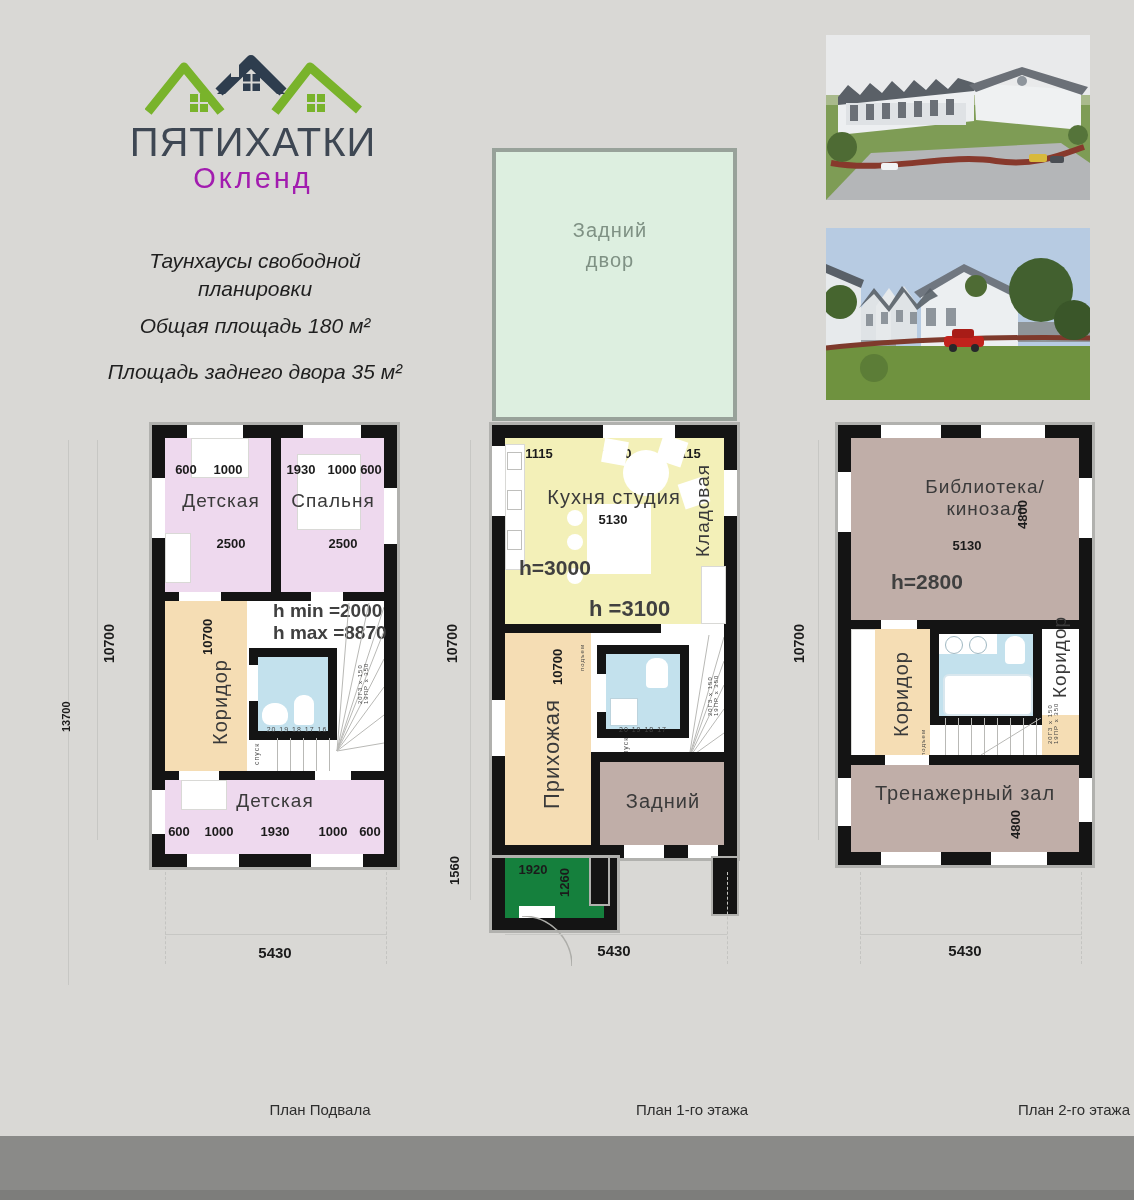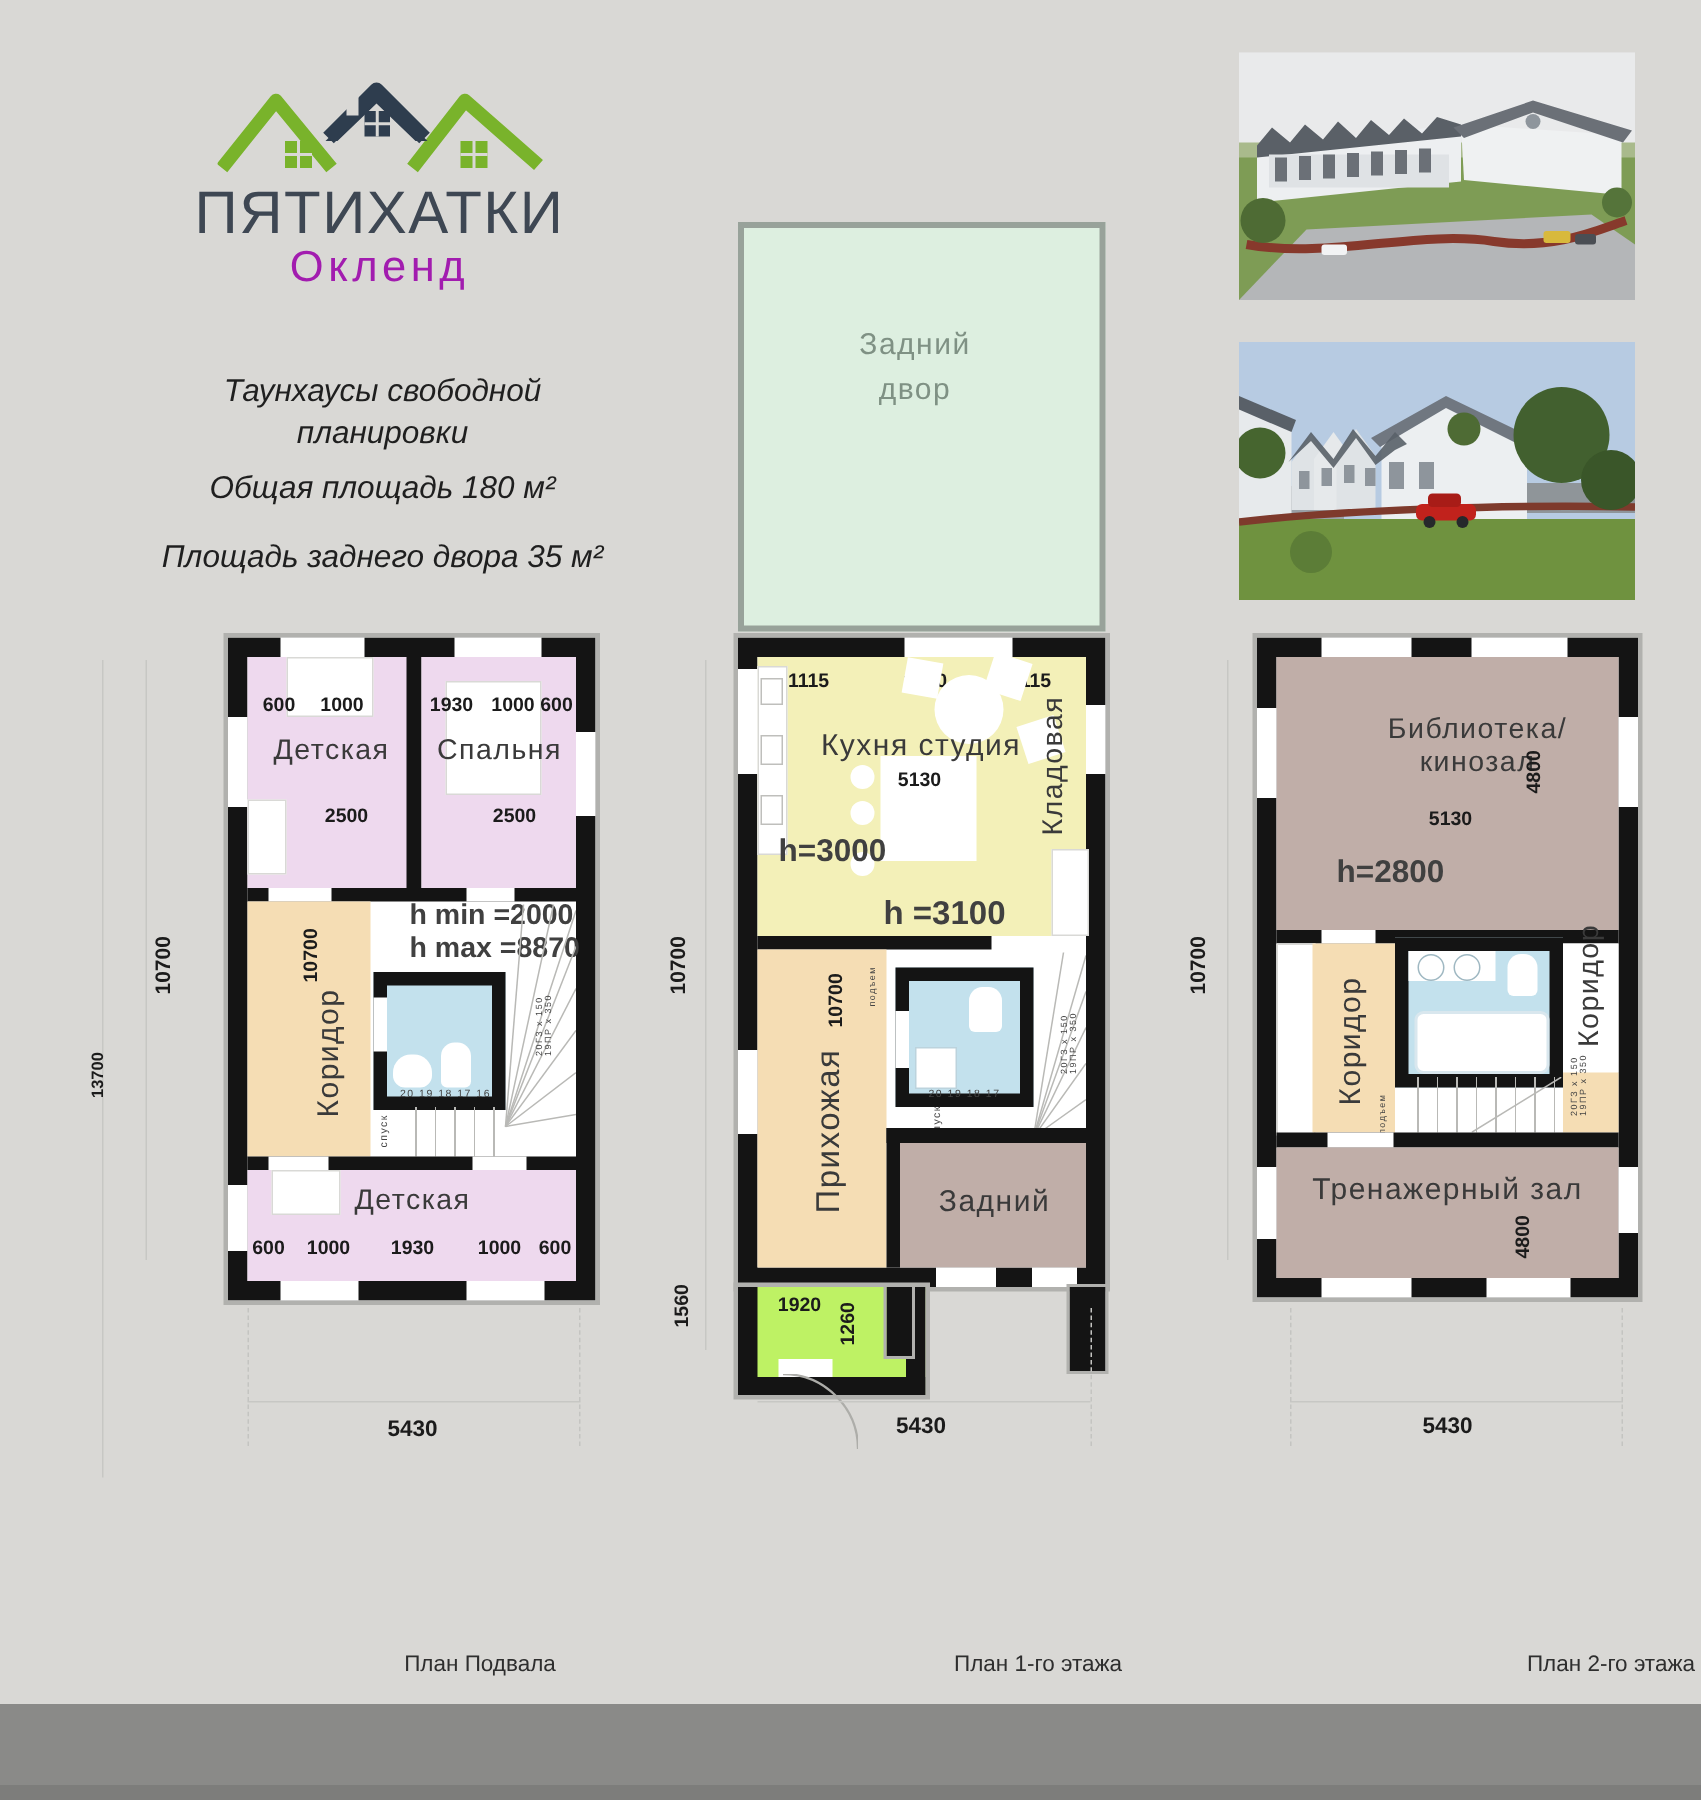--- a/index.html
+++ b/index.html
@@ -281,21 +281,21 @@
     <div class="room" style="left:100px;top:352px;width:116px;font-size:20px;">Задний</div>
 
     <div class="gap" style="left:98px;top:-13px;width:72px;height:13px;"></div>
     <div class="gap" style="left:-13px;top:8px;width:13px;height:70px;"></div>
     <div class="gap" style="left:-13px;top:262px;width:13px;height:56px;"></div>
     <div class="gap" style="left:219px;top:32px;width:13px;height:46px;"></div>
     <div class="gap" style="left:119px;top:407px;width:40px;height:13px;"></div>
     <div class="gap" style="left:183px;top:407px;width:30px;height:13px;"></div>
   </div>
 
-  <div class="abs" style="left:492px;top:858px;width:99px;height:60px;border-left:13px solid #141414;border-right:13px solid #141414;border-bottom:12px solid #141414;background:#bef264;outline:3px solid #b1b1ae;">
+  <div class="abs" style="left:492px;top:858px;width:99px;height:60px;border-left:13px solid #141414;border-right:13px solid #141414;border-bottom:12px solid #141414;background:#15803d;outline:3px solid #b1b1ae;">
     <div class="dim" style="left:2px;top:4px;width:52px;">1920</div>
     <div class="dim vt" style="position:absolute;left:52px;top:4px;width:15px;height:42px;">1260</div>
     <div class="gap" style="left:14px;top:48px;width:36px;height:12px;"></div>
   </div>
   <svg class="abs" style="left:520px;top:916px;" width="52" height="52" viewBox="0 0 52 52">
     <path d="M2,0 A50,50 0 0 1 52,50" fill="none" stroke="#adada9" stroke-width="1.5"></path>
   </svg>
   <div class="wall" style="left:591px;top:858px;width:17px;height:46px;outline:2px solid #b1b1ae;"></div>
   <div class="wall" style="left:713px;top:858px;width:24px;height:56px;outline:2px solid #b1b1ae;"></div>
 

